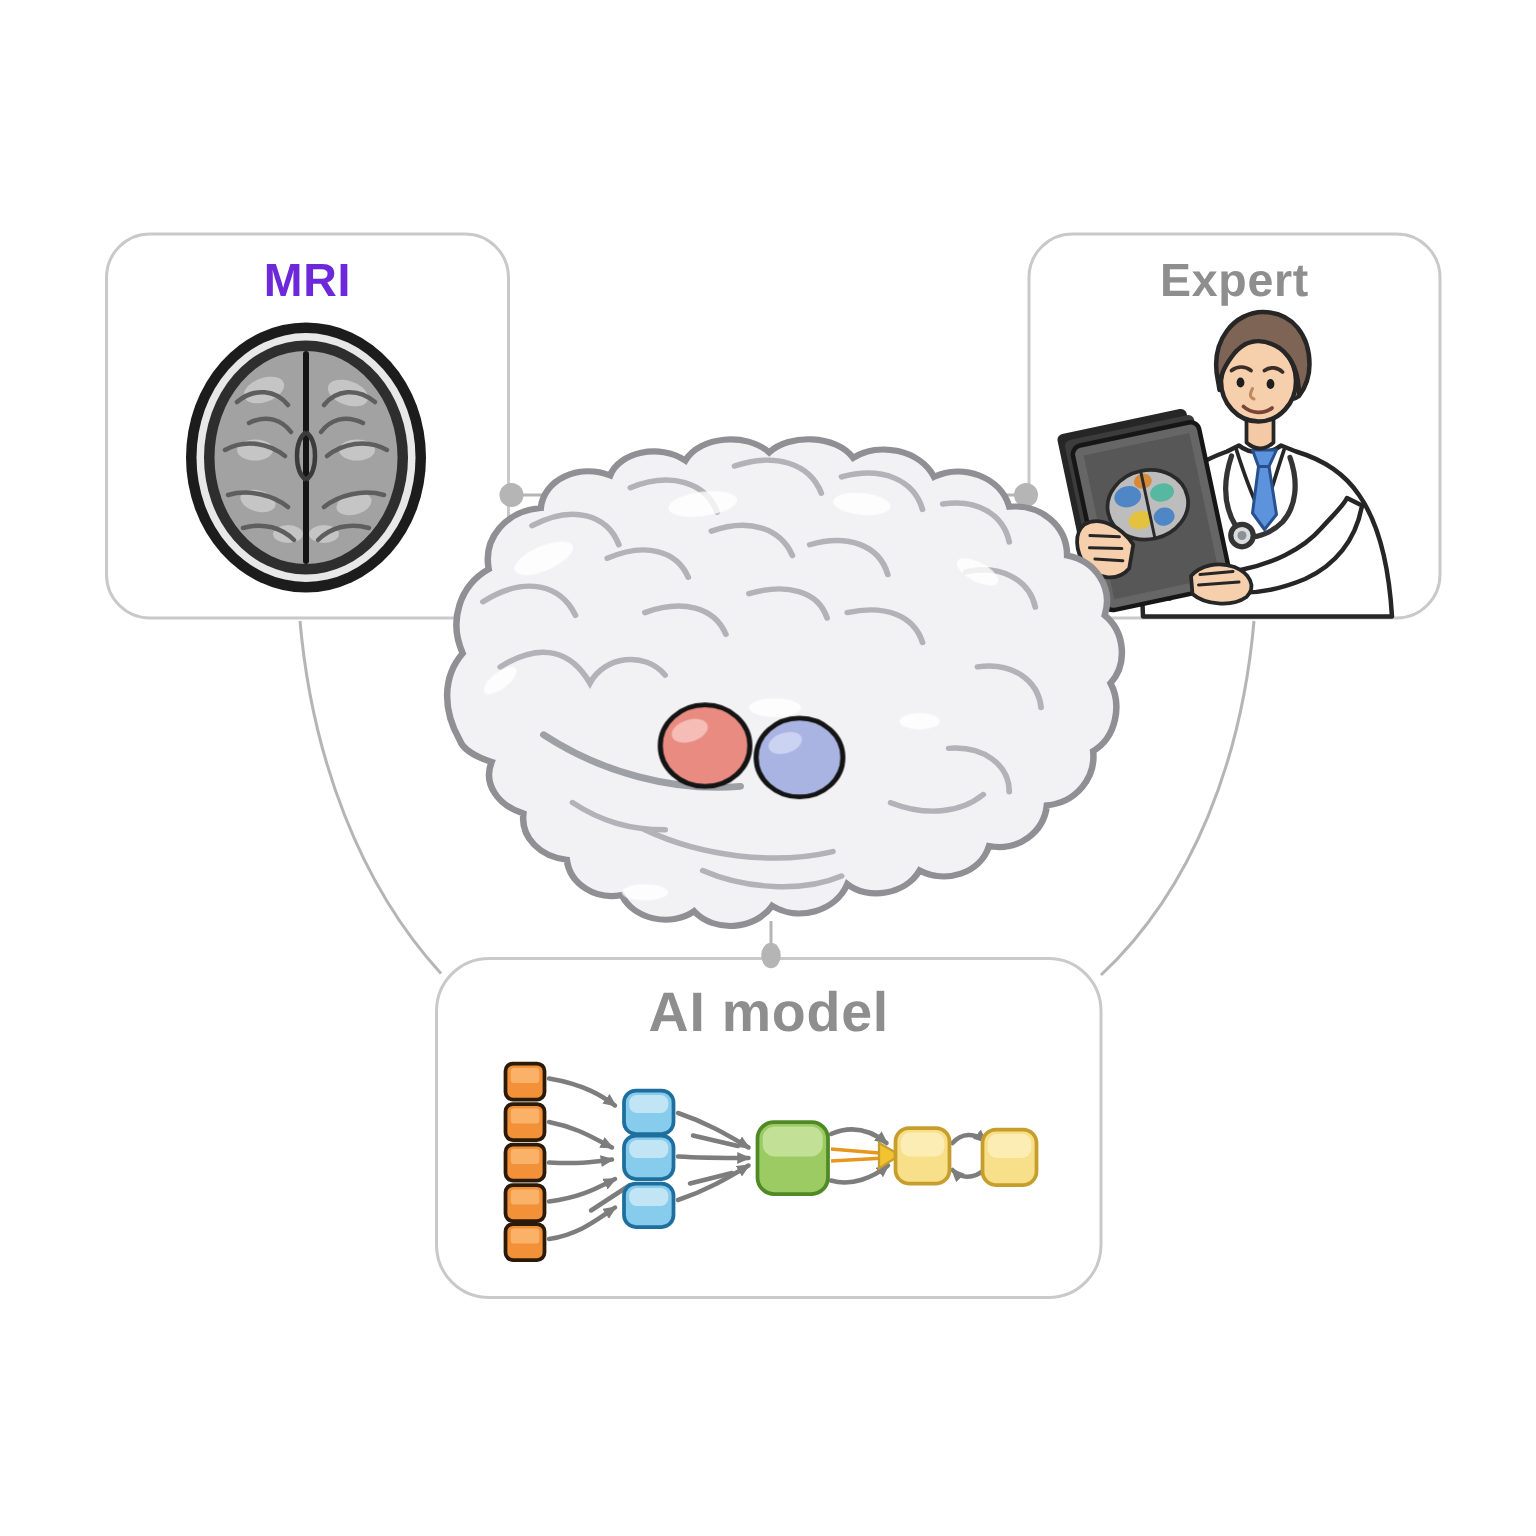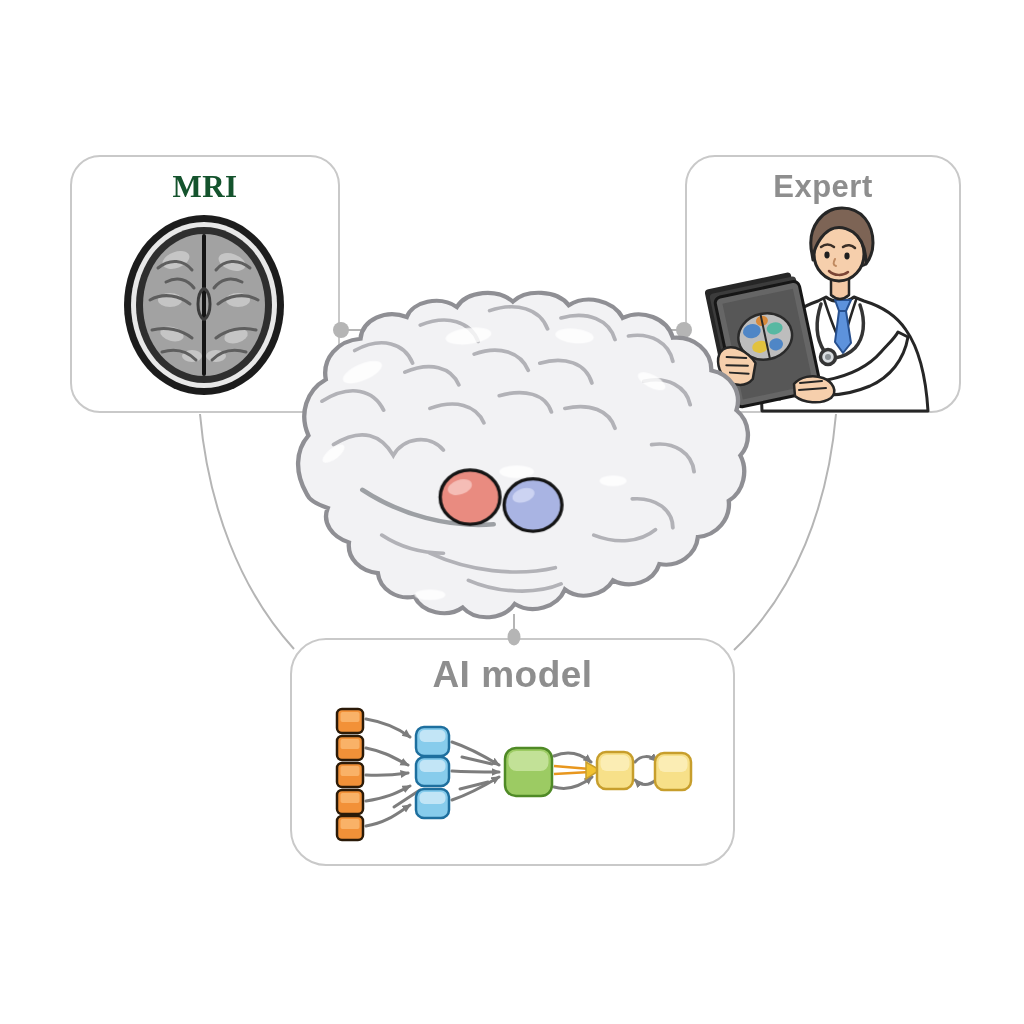--- a/index.html
+++ b/index.html
@@ -23,21 +23,21 @@
   #mri-box .box-title,#expert-box .box-title{top:12px;font-size:31px;}
   #ai-box .box-title{top:14px;font-size:37px;}
   svg.layer{position:absolute;left:0;top:0;z-index:5;pointer-events:none;}
 </style>
 </head>
 <body>
 
 <div class="stage">
 
   <div class="box round28" id="mri-box" style="border-color: rgb(201, 201, 201);">
-    <div class="box-title" style="color: #14532d; font-family: Liberation Serif, serif;">MRI</div>
+    <div class="box-title" style="color: #6d28d9;">MRI</div>
   </div>
 
   <div class="box round28" id="expert-box" style="border-color: rgb(201, 201, 201);">
     <div class="box-title" style="color: rgb(142, 142, 142);">Expert</div>
   </div>
 
   <div class="box round36" id="ai-box" style="border-color: rgb(201, 201, 201); padding-left: 14px;">
     <div class="box-title" style="color: rgb(142, 142, 142);">AI model</div>
   </div>
 

